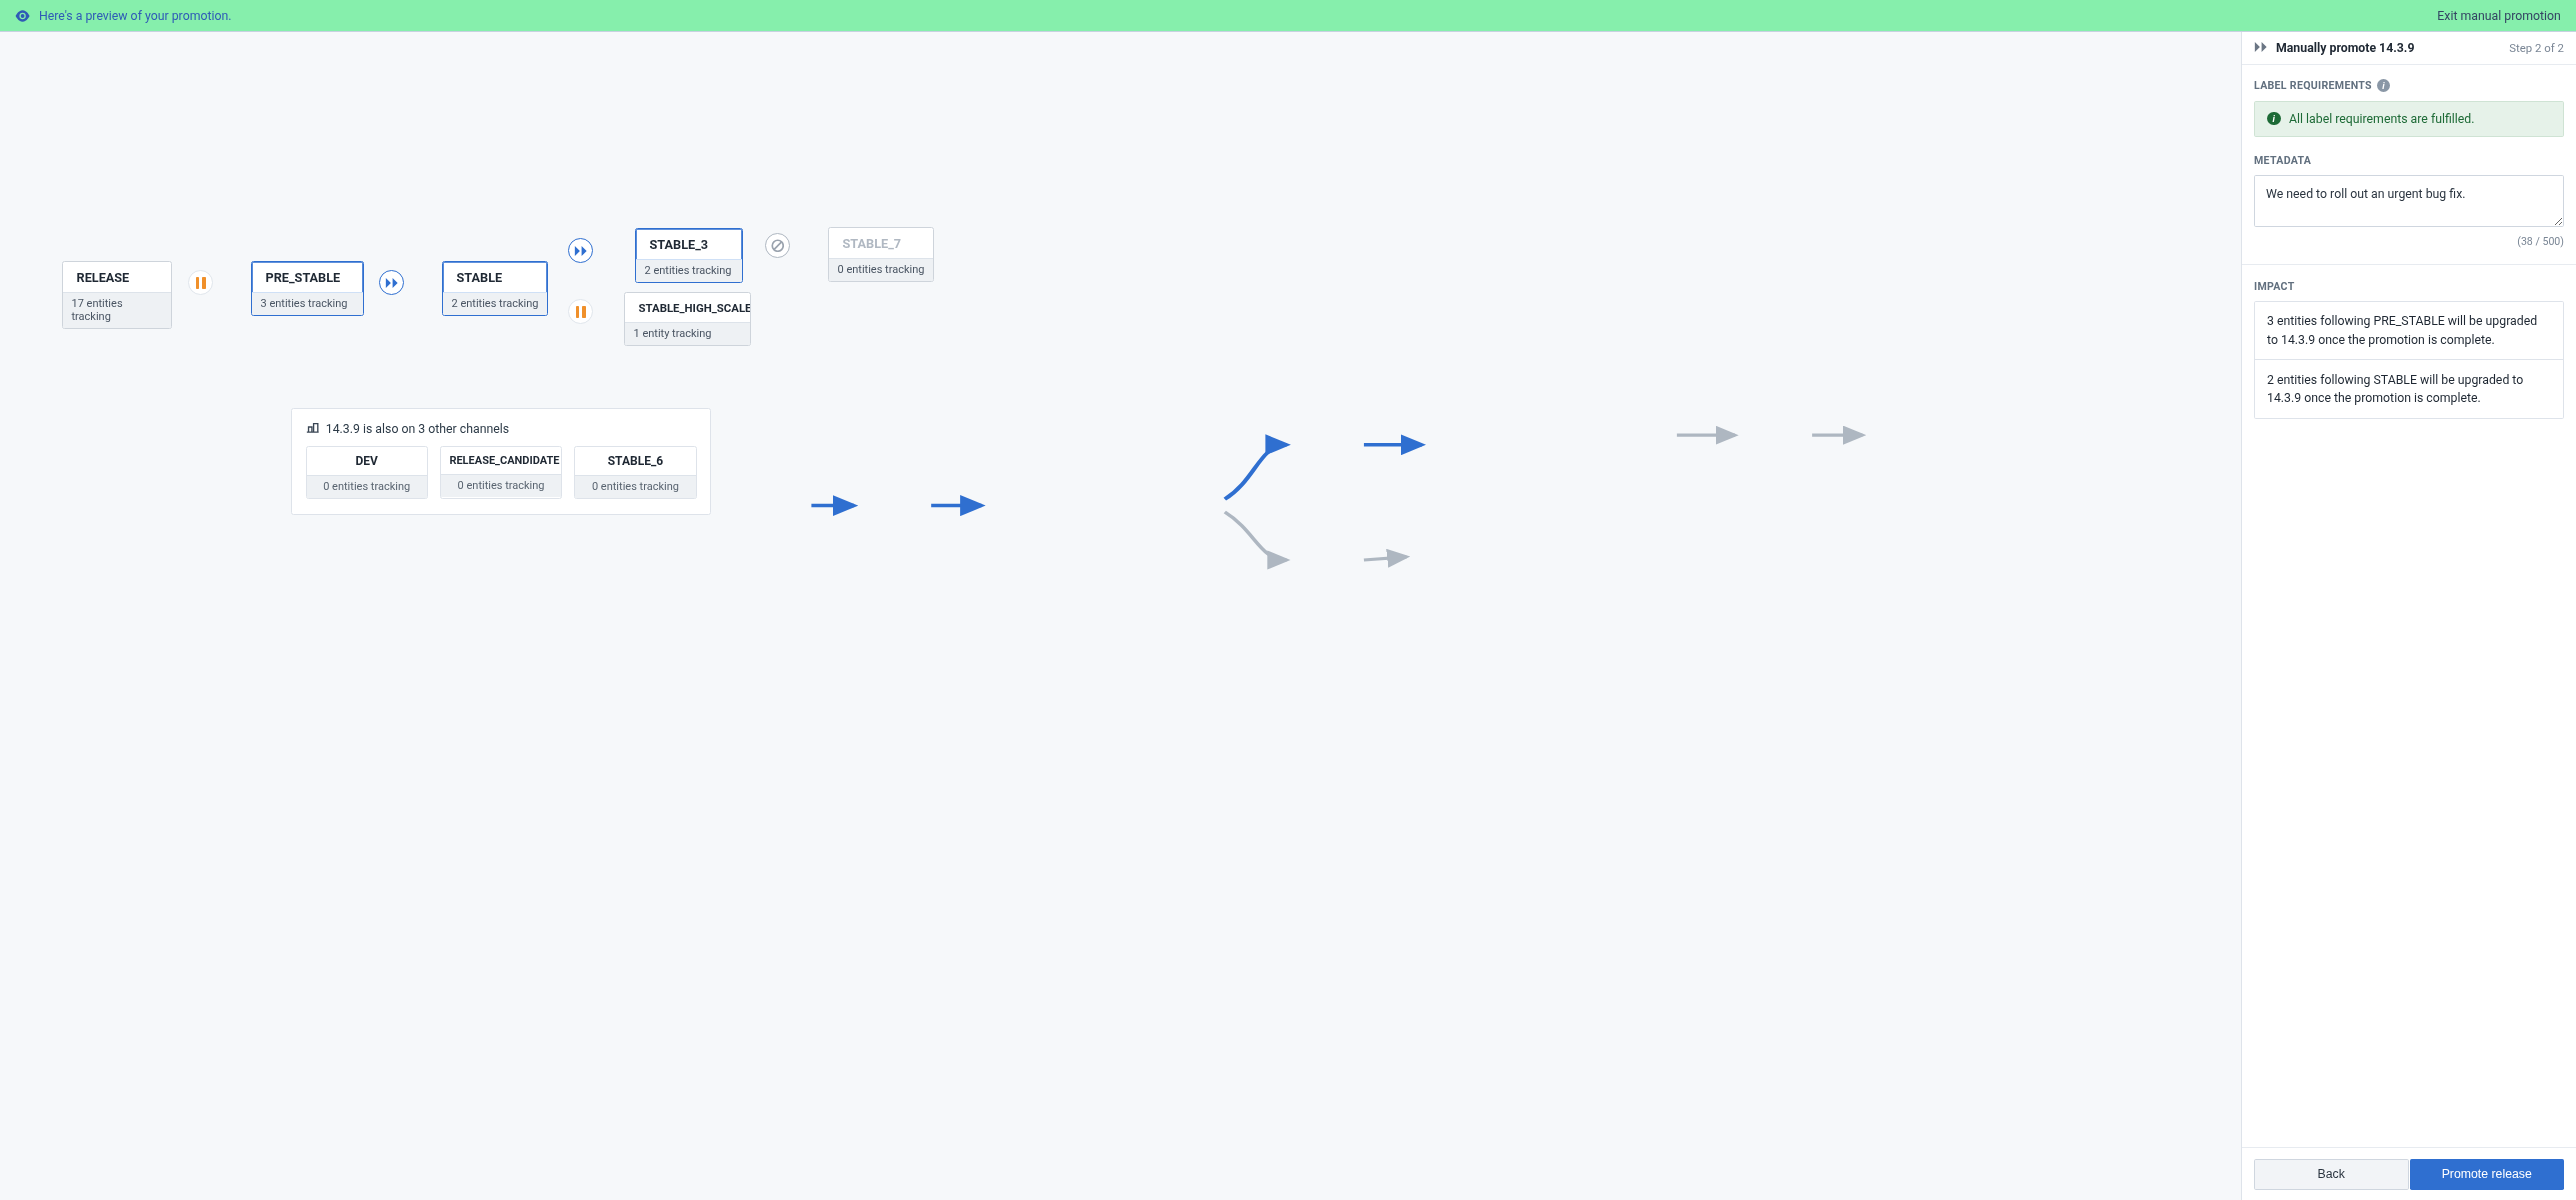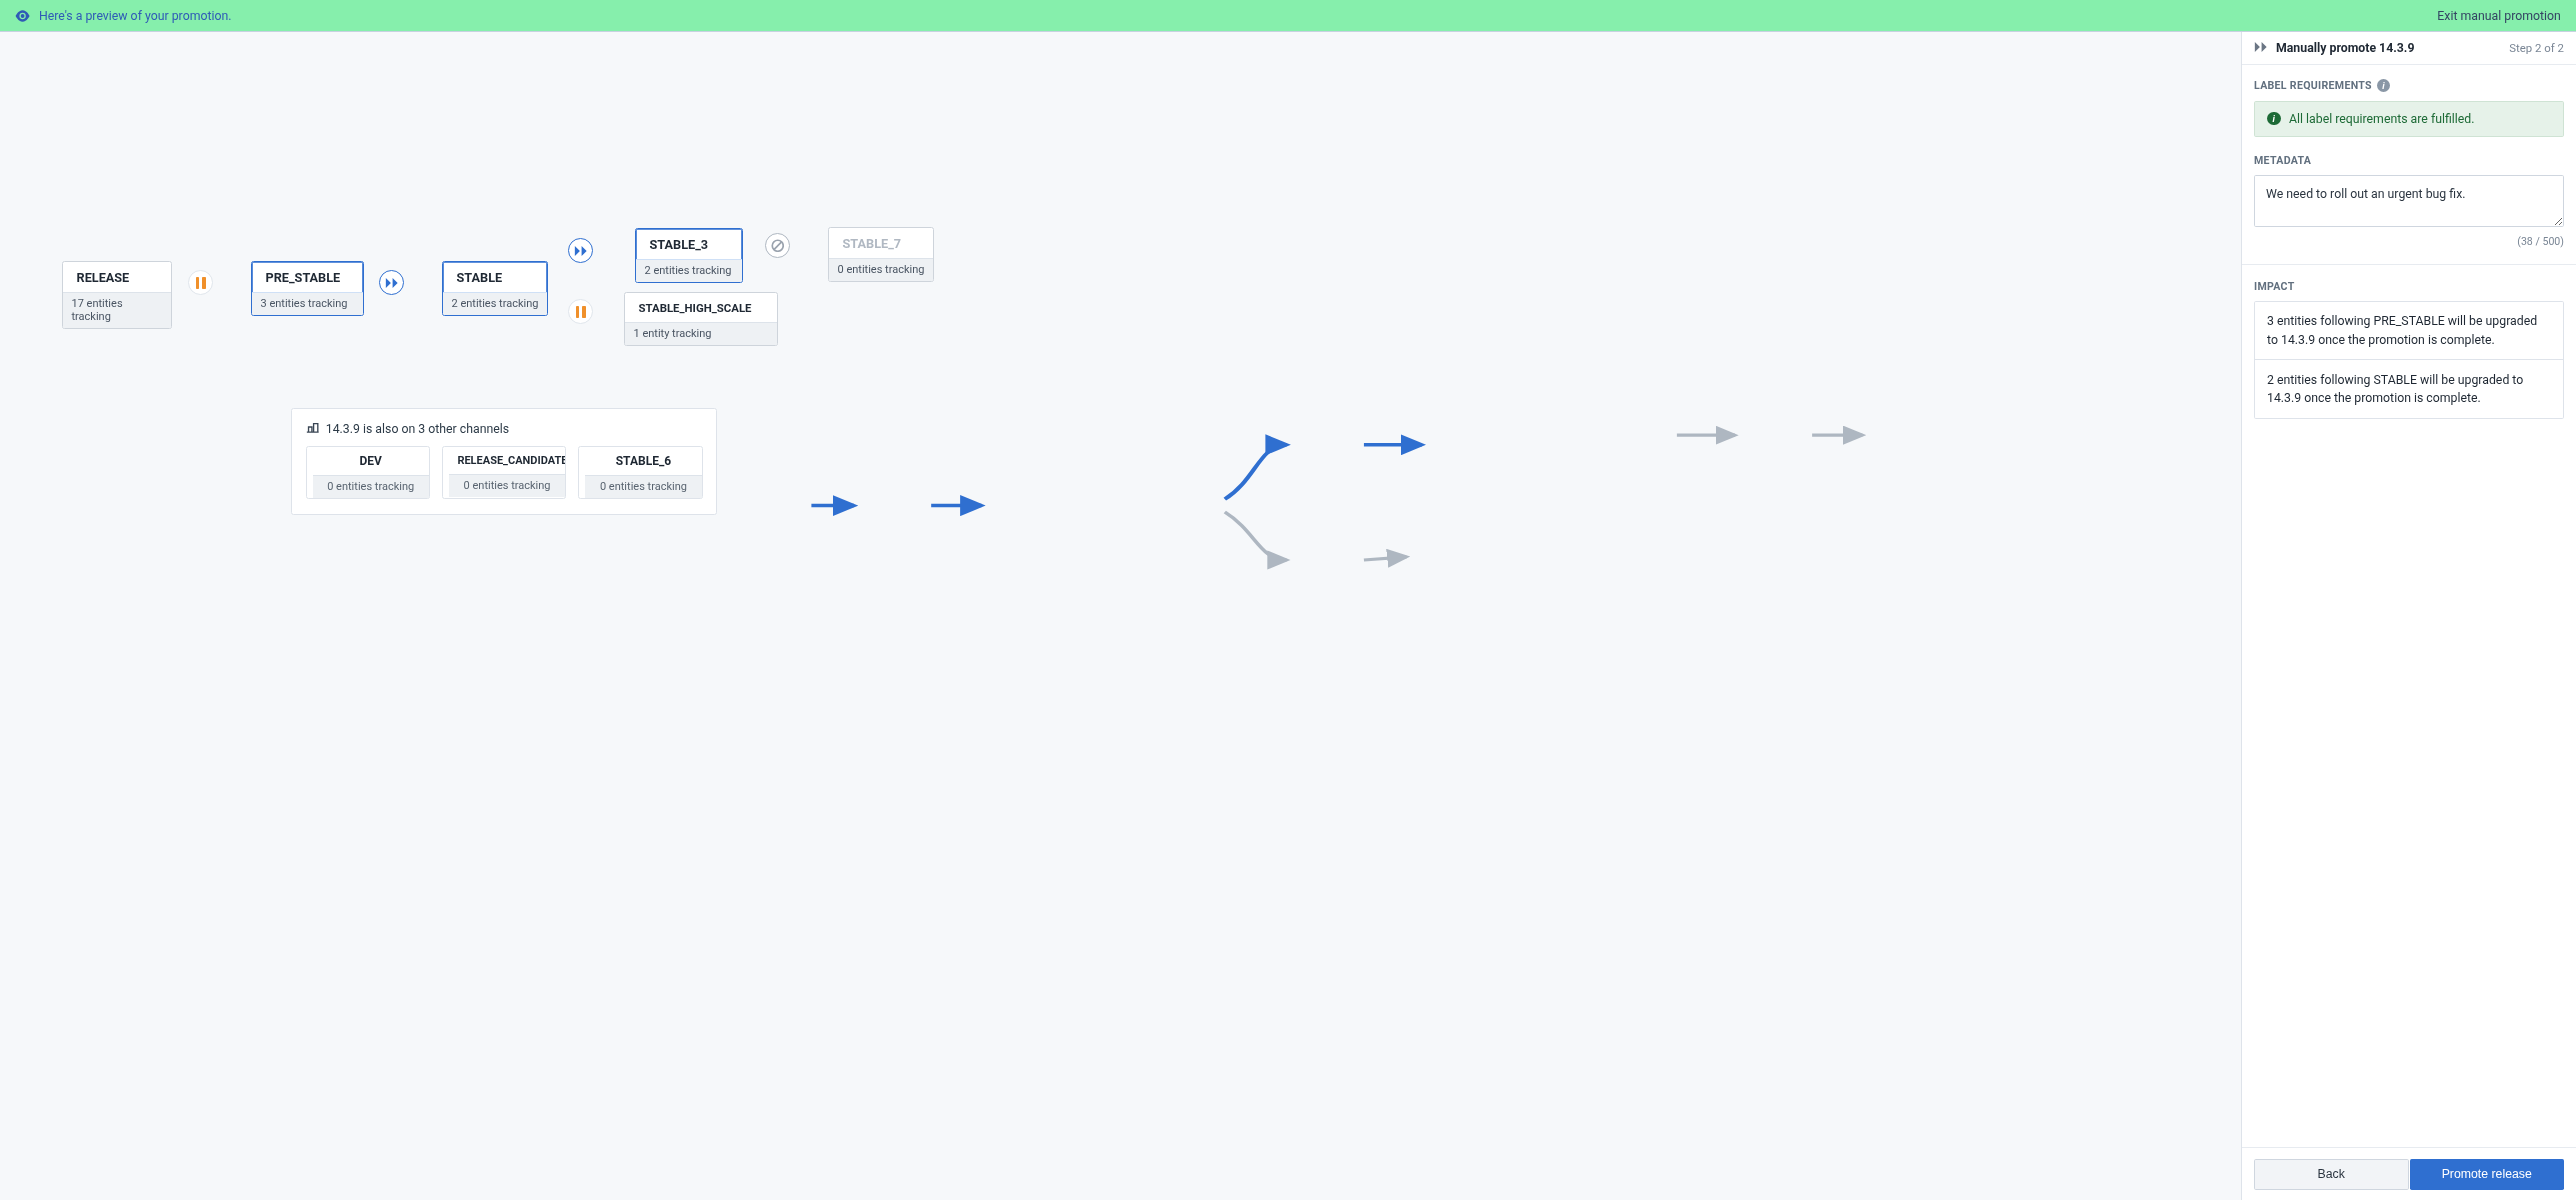--- a/index.html
+++ b/index.html
@@ -42,21 +42,21 @@
   .gate.fwd svg { display: block; }
   .gate.block  { border-color: #aeb7c1; }
   .gate.block svg { display: block; }
 
   
   .other-panel {
     position: absolute; background: #fff; border: 0.8px solid #dee3ea; border-radius: 2.5px; padding: 12px 13.5px 15.2px; min-width: 398px;
   }
   .other-panel .hdr { display: flex; align-items: center; gap: 6.8px; color: #2c3a47; margin-bottom: 10.2px; }
   .op-row { display: flex; gap: 12px; }
-  .op-card { border: 0.8px solid #dee3ea; border-radius: 2.5px; overflow: hidden; flex: 1; min-width: 119px; text-align: center; padding-left: 6px; }
+  .op-card { border: 0.8px solid #dee3ea; border-radius: 2.5px; overflow: hidden; flex: 1; min-width: 119px; text-align: center; }
   .op-card .n { font-weight: 700; padding: 6.8px 8.5px; font-size: 12px; }
   .op-card .s { font-size: 11px; padding: 4.2px 6.8px 5.1px; background: #eef1f4; border-top: 0.8px solid #dde3ea; color: #596470; }
 
   
   .side {
     width: 334px; background: #fff; display: flex; flex-direction: column; min-height: 0;
   }
   .side-hdr { display: flex; align-items: center; justify-content: space-between; padding: 8.5px 12px; border-bottom: 0.8px solid #e7ebf0; }
   .side-hdr .l { display: flex; align-items: center; gap: 8.5px; font-weight: 700; }
   .side-hdr .step { color: #7a8695; font-size: 11.4px; }
@@ -174,21 +174,21 @@
             <span></span>
             <span></span>
           </span>
       </div>
 
       <div class="node selected" style="left:627px; top:196px; width:108px">
         <div class="name">STABLE_3</div>
         <div class="sub">2 entities tracking</div>
       </div>
 
-      <div class="node" style="left:616px; top:260px; width:154px">
+      <div class="node" style="left:616px; top:260px; width:127px">
         <div class="name" style="font-size:11.4px">STABLE_HIGH_SCALE</div>
         <div class="sub">1 entity tracking</div>
       </div>
 
       <div class="gate block" style="left:765px; top:201px">
         <svg width="13.5" height="13.5" viewBox="0 0 16 16">
             <circle cx="8" cy="8" r="6.5" fill="none" stroke="#9aa3ae" stroke-width="2"></circle>
             <line x1="3.8" y1="12.2" x2="12.2" y2="3.8" stroke="#9aa3ae" stroke-width="2"></line>
           </svg>
       </div>

